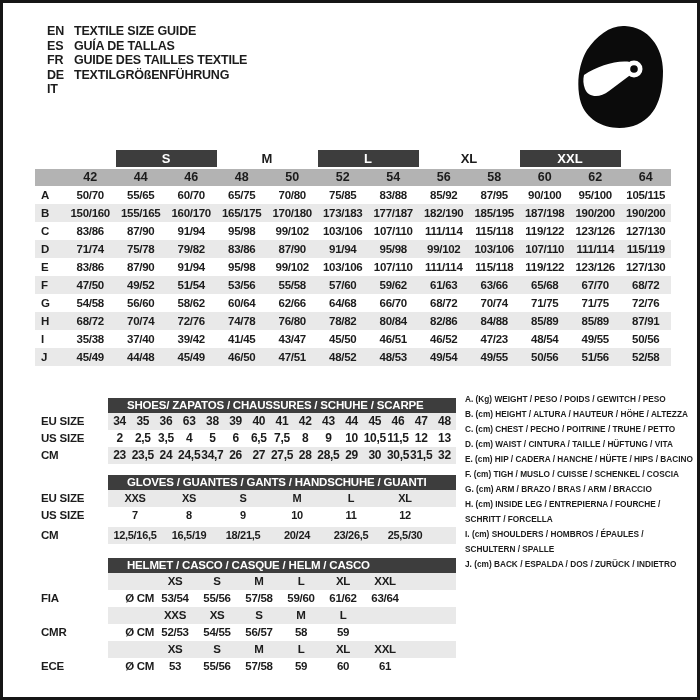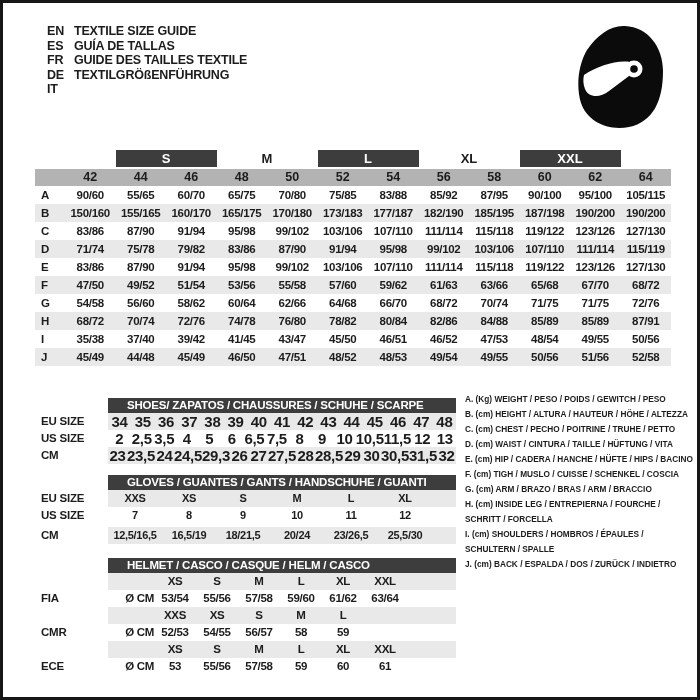--- a/index.html
+++ b/index.html
@@ -19,21 +19,21 @@
   .ttable{position:absolute;left:32px;top:147px;width:636px;font-weight:700;}
   .bands{margin-left:30px;display:grid;grid-template-columns:repeat(12,1fr);height:17px;line-height:17px;margin-bottom:2px;text-align:center;font-size:13px;}
   .band-box{background:#3d3d3d;color:#fff;}
   .numrow{display:grid;grid-template-columns:30px repeat(12,1fr);background:#b3b3b3;height:17px;line-height:17px;font-size:12.5px;text-align:center;}
   .trow{display:grid;grid-template-columns:30px repeat(12,1fr);height:18px;line-height:18px;font-size:11.5px;letter-spacing:-0.3px;text-align:center;}
   .trow.g{background:#e9e9e9;}
   .lbl{text-align:left;padding-left:6px;letter-spacing:0;}
   
   .subtable{position:absolute;left:105px;width:348px;font-weight:700;}
   .sub-header{background:#3d3d3d;color:#fff;font-size:11.5px;height:15px;line-height:15px;padding-left:19px;letter-spacing:-0.2px;}
-  .srow{display:grid;grid-template-columns:repeat(15,1fr);height:17px;line-height:17px;font-size:15px;letter-spacing:-0.3px;text-align:center;}
+  .srow{display:grid;grid-template-columns:repeat(15,1fr);height:17px;line-height:17px;font-size:12px;letter-spacing:-0.3px;text-align:center;}
   .grow{display:grid;grid-template-columns:repeat(6,54px);height:17px;line-height:17px;font-size:11px;letter-spacing:-0.3px;text-align:center;}
   .hrow{display:grid;grid-template-columns:46px repeat(6,42px);height:17px;line-height:17px;font-size:11.5px;letter-spacing:-0.3px;text-align:center;}
   .hrow .hlbl{text-align:right;padding-left:2px;}
   .gray{background:#e9e9e9;}
   .spacer3{height:3px;}
   .side-label{position:absolute;left:38px;font-weight:700;font-size:11.5px;height:17px;line-height:17px;letter-spacing:-0.2px;text-align:center;}
   
   .legend{position:absolute;left:462px;top:389px;width:265px;font-weight:700;font-size:9.2px;line-height:15px;transform:scaleX(0.9);transform-origin:0 0;}
   .legend-line{white-space:nowrap;}
 </style>
@@ -94,21 +94,21 @@
         <div>54</div>
         <div>56</div>
         <div>58</div>
         <div>60</div>
         <div>62</div>
         <div>64</div>
       </div>
     <div>
         <div class="trow">
           <div class="lbl">A</div>
-          <div>90/60</div>
+          <div>50/70</div>
           <div>55/65</div>
           <div>60/70</div>
           <div>65/75</div>
           <div>70/80</div>
           <div>75/85</div>
           <div>83/88</div>
           <div>85/92</div>
           <div>87/95</div>
           <div>90/100</div>
           <div>95/100</div>
@@ -222,21 +222,21 @@
         <div class="trow">
           <div class="lbl">I</div>
           <div>35/38</div>
           <div>37/40</div>
           <div>39/42</div>
           <div>41/45</div>
           <div>43/47</div>
           <div>45/50</div>
           <div>46/51</div>
           <div>46/52</div>
-          <div>47/53</div>
+          <div>47/23</div>
           <div>48/54</div>
           <div>49/55</div>
           <div>50/56</div>
         </div>
         <div class="trow g">
           <div class="lbl">J</div>
           <div>45/49</div>
           <div>44/48</div>
           <div>45/49</div>
           <div>46/50</div>
@@ -255,21 +255,21 @@
   <div class="side-label" style="top:410px">EU SIZE</div>
   <div class="side-label" style="top:427px">US SIZE</div>
   <div class="side-label" style="top:444px">CM</div>
 
   <div class="subtable" style="top:395px">
     <div class="sub-header">SHOES/ ZAPATOS / CHAUSSURES / SCHUHE / SCARPE</div>
     <div class="srow gray">
         <div>34</div>
         <div>35</div>
         <div>36</div>
-        <div>37</div>
+        <div>63</div>
         <div>38</div>
         <div>39</div>
         <div>40</div>
         <div>41</div>
         <div>42</div>
         <div>43</div>
         <div>44</div>
         <div>45</div>
         <div>46</div>
         <div>47</div>
@@ -290,21 +290,21 @@
         <div>10,5</div>
         <div>11,5</div>
         <div>12</div>
         <div>13</div>
       </div>
     <div class="srow gray">
         <div>23</div>
         <div>23,5</div>
         <div>24</div>
         <div>24,5</div>
-        <div>29,3</div>
+        <div>34,7</div>
         <div>26</div>
         <div>27</div>
         <div>27,5</div>
         <div>28</div>
         <div>28,5</div>
         <div>29</div>
         <div>30</div>
         <div>30,5</div>
         <div>31,5</div>
         <div>32</div>

